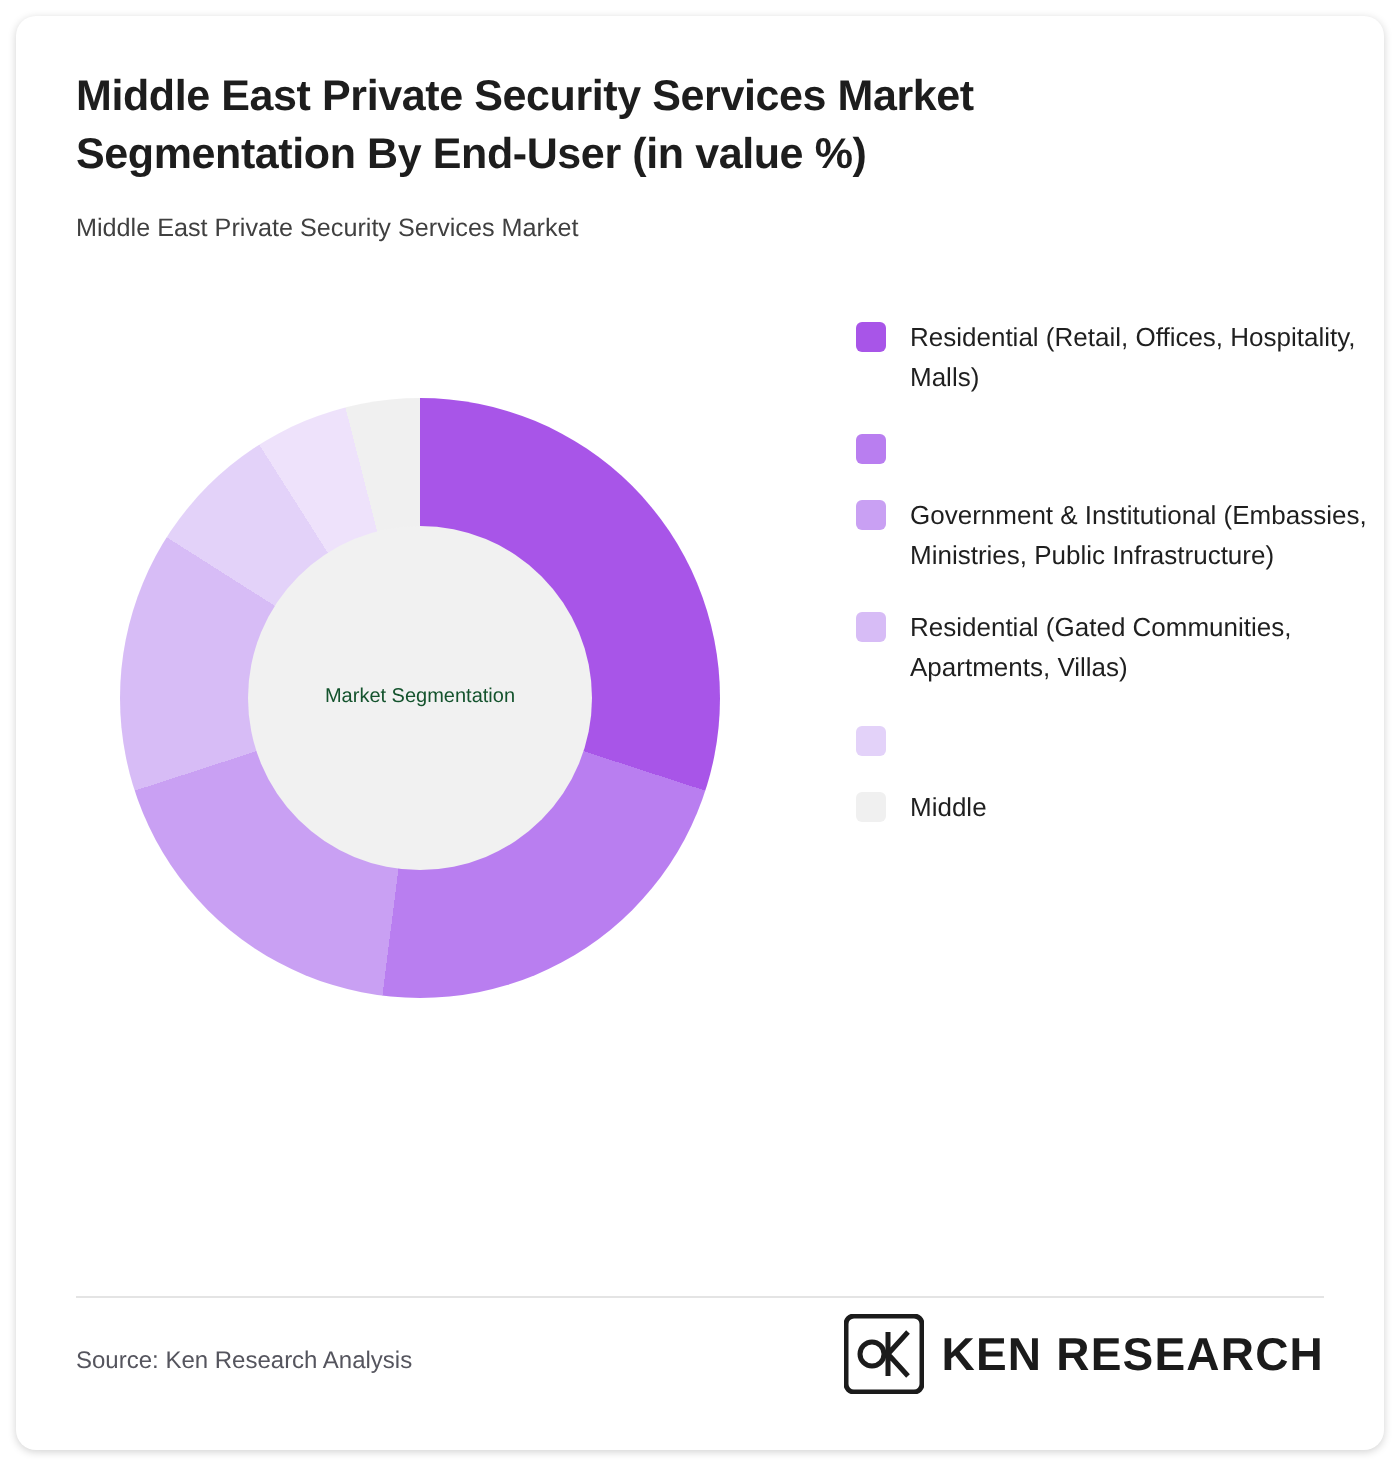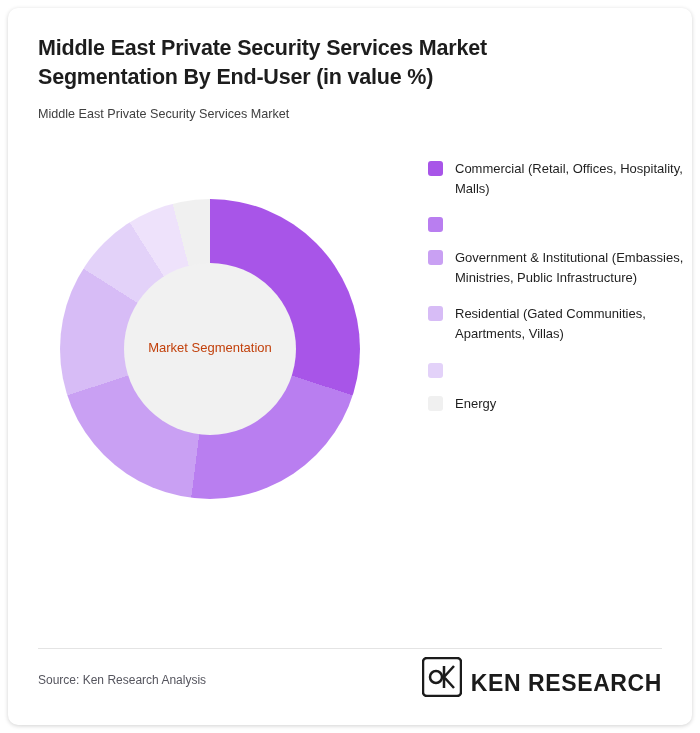--- a/index.html
+++ b/index.html
@@ -69,22 +69,22 @@
     width: 172px;
     height: 172px;
     border-radius: 50%;
     background: #f1f1f1;
     display: flex;
     align-items: center;
     justify-content: center;
     text-align: center;
   }
   .donut-hole span {
-    font-size: 13px;
-    color: #c2410c;
+    font-size: 10px;
+    color: #14532d;
     line-height: 1.3;
   }
   .legend {
     position: absolute;
     left: 390px;
     top: 0px;
     width: 270px;
   }
   .legend-item {
     display: flex;
@@ -117,21 +117,21 @@
     left: 30px;
     bottom: 38px;
     font-size: 12px;
     color: #55555e;
   }
   .brand {
     position: absolute;
     right: 30px;
     bottom: 28px;
     display: flex;
-    align-items: flex-end;
+    align-items: center;
   }
   .brand-mark {
     width: 40px;
     height: 40px;
     margin-right: 9px;
     display: block;
   }
   .brand-text {
     font-size: 23px;
     font-weight: bold;
@@ -154,39 +154,39 @@
       <div class="donut" id="donut" style="background: conic-gradient(rgb(168, 85, 232) 0deg, rgb(168, 85, 232) 108deg, rgb(185, 126, 240) 108deg, rgb(185, 126, 240) 187.2deg, rgb(201, 160, 243) 187.2deg, rgb(201, 160, 243) 252deg, rgb(215, 188, 246) 252deg, rgb(215, 188, 246) 302.4deg, rgb(227, 210, 249) 302.4deg, rgb(227, 210, 249) 327.6deg, rgb(238, 226, 251) 327.6deg, rgb(238, 226, 251) 345.6deg, rgb(240, 240, 240) 345.6deg, rgb(240, 240, 240) 360deg);">
         <div class="donut-hole">
           <span>Market Segmentation</span>
         </div>
       </div>
     </div>
 
     <div class="legend" id="legend">
         <div class="legend-item">
           <span class="swatch" style="background: rgb(168, 85, 232);"></span>
-          <span class="legend-label">Commercial (Retail, Offices, Hospitality, Malls)</span>
+          <span class="legend-label">Residential (Retail, Offices, Hospitality, Malls)</span>
         </div>
         <div class="legend-item">
           <span class="swatch" style="background: rgb(185, 126, 240);"></span>
         </div>
         <div class="legend-item">
           <span class="swatch" style="background: rgb(201, 160, 243);"></span>
           <span class="legend-label">Government &amp; Institutional (Embassies, Ministries, Public Infrastructure)</span>
         </div>
         <div class="legend-item">
           <span class="swatch" style="background: rgb(215, 188, 246);"></span>
           <span class="legend-label">Residential (Gated Communities, Apartments, Villas)</span>
         </div>
         <div class="legend-item">
           <span class="swatch" style="background: rgb(227, 210, 249);"></span>
         </div>
         <div class="legend-item">
           <span class="swatch" style="background: rgb(240, 240, 240);"></span>
-          <span class="legend-label">Energy</span>
+          <span class="legend-label">Middle</span>
         </div>
       </div>
 
   </div>
 
   <div class="footer-rule"></div>
 
   <div class="source">Source: Ken Research Analysis</div>
 
   <div class="brand">

